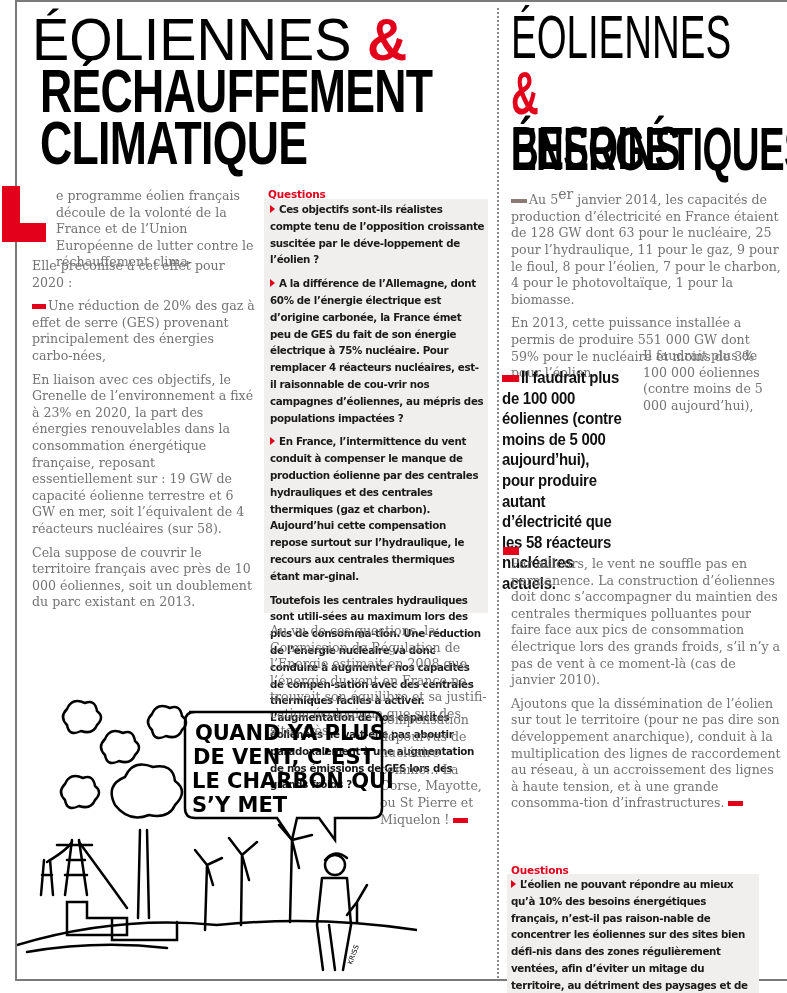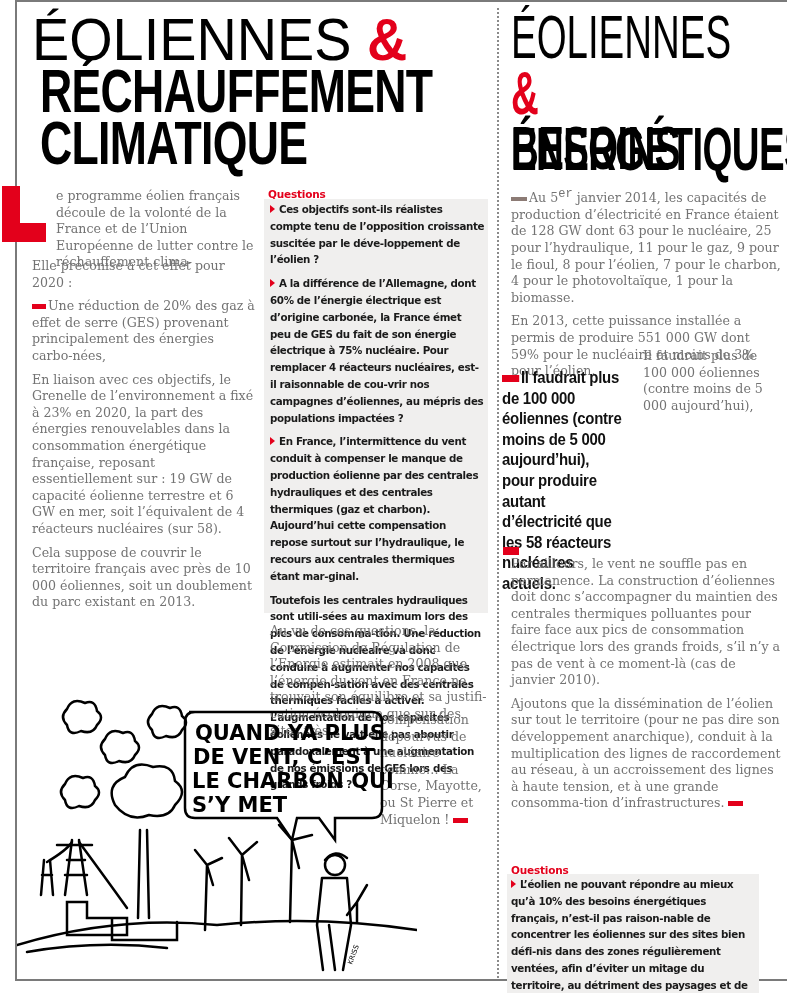--- a/index.html
+++ b/index.html
@@ -142,21 +142,21 @@
   <g class="speech-text" font-size="21" fill="#000">
     <text x="178" y="50">QUAND YA PLUS</text>
     <text x="176" y="74">DE VENT, C’EST</text>
     <text x="175" y="98">LE CHARBON QUI</text>
     <text x="175" y="122">S’Y MET</text>
   </g>
   <text x="335" y="275" font-size="7" font-family="DejaVu Sans, sans-serif" transform="rotate(-70 335 275)">KRISS</text>
 </svg>
 
 <div class="body-text" id="right-text-1">
-  <p><span class="grey-bullet"></span><span>Au 5</span><sup style="font-size:12px;font-family:Liberation Mono, monospace;">er</sup><span> janvier 2014, les capacités de production d’électricité en France étaient de 128 GW dont 63 pour le nucléaire, 25 pour l’hydraulique, 11 pour le gaz, 9 pour le fioul, 8 pour l’éolien, 7 pour le charbon, 4 pour le photovoltaïque, 1 pour la biomasse.</span></p>
+  <p><span class="grey-bullet"></span><span>Au 5</span><sup style="font-size:14px;">er</sup><span> janvier 2014, les capacités de production d’électricité en France étaient de 128 GW dont 63 pour le nucléaire, 25 pour l’hydraulique, 11 pour le gaz, 9 pour le fioul, 8 pour l’éolien, 7 pour le charbon, 4 pour le photovoltaïque, 1 pour la biomasse.</span></p>
   <p>En 2013, cette puissance installée a permis de produire 551 000 GW dont 59% pour le nucléaire et moins de 3% pour l’éolien.</p>
 </div>
 
 <div id="pullquote">
   <span class="red-bullet"></span><span>Il faudrait plus de 100 000 éoliennes (contre moins de 5 000 aujourd’hui), pour produire autant d’électricité que les 58 réacteurs nucléaires actuels.</span>
 </div>
 <div id="pullquote-end"></div>
 
 <div class="body-text" id="right-side">
   <p>Il faudrait plus de 100 000 éoliennes (contre moins de 5 000 aujourd’hui),</p>

